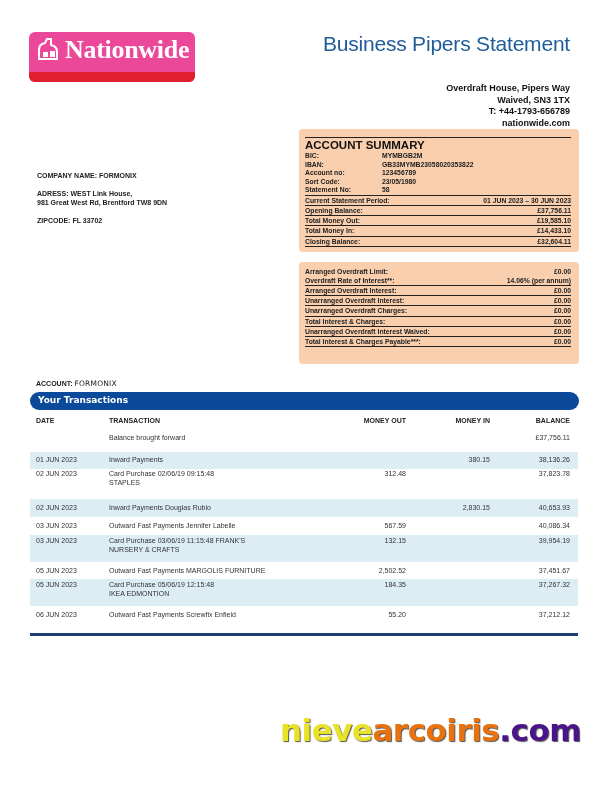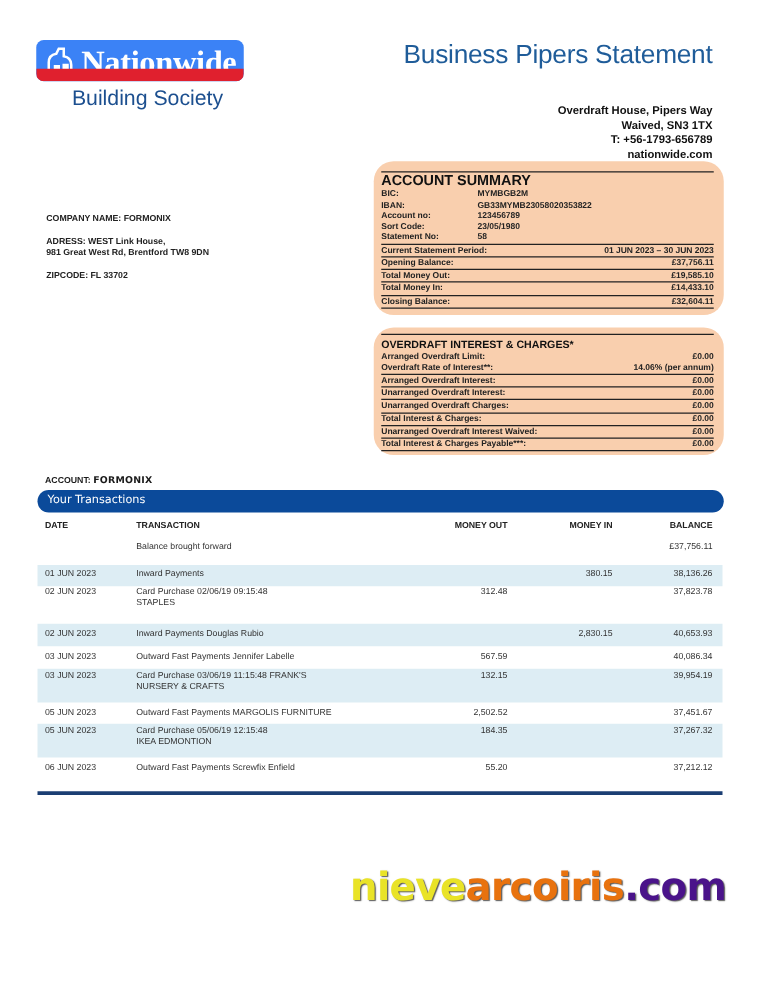--- a/index.html
+++ b/index.html
@@ -1,100 +1,99 @@
 <!DOCTYPE html>
 <html><head>
 <meta charset="utf-8">
 <style>
   * { box-sizing: border-box; margin: 0; padding: 0; }
   html, body { width: 609px; height: 788px; background: #ffffff; overflow: hidden; }
   body { position: relative; font-family: "Liberation Sans", sans-serif; color: #1a1a1a; }
 
   
   .logo { position: absolute; left: 29px; top: 32px; width: 166px; }
-  .logo-box { height: 33px; background: #3b82f6; border-radius: 6px; position: relative; overflow: hidden; }
+  .logo-box { height: 50px; background: #ec4899; border-radius: 6px; position: relative; overflow: hidden; }
   .logo-red { position: absolute; left: 0; right: 0; bottom: 0; height: 10px; background: #e0202e; }
   .logo-emblem { position: absolute; left: 6px; top: 5px; width: 28px; height: 26px; }
   .logo-name { position: absolute; left: 36px; top: 3px; font-family: "Liberation Serif", serif; font-weight: bold; font-size: 26px; color: #ffffff; letter-spacing: -0.3px; }
   .logo-sub { margin-top: 4px; text-align: center; font-size: 17px; color: #1c4f8f; padding-left: 12px; }
 
   
   .doc-title { position: absolute; right: 39px; top: 32px; font-size: 21px; color: #1f5c99; letter-spacing: -0.2px; }
   .bank-address { position: absolute; right: 39px; top: 83px; text-align: right; font-size: 9px; font-weight: bold; line-height: 11.5px; color: #111; }
 
   
   .customer { position: absolute; left: 37px; top: 171px; font-size: 7px; font-weight: bold; color: #222; }
   .customer p { margin-bottom: 9px; line-height: 9px; }
 
   
-  .peach-box { position: absolute; left: 299px; width: 280px; background: #f9cfae; border-radius: 16px; }
+  .peach-box { position: absolute; left: 299px; width: 280px; background: #f9cfae; border-radius: 4px; }
   .summary { top: 129px; height: 123px; }
   .overdraft { top: 262px; height: 102px; }
   .box-inner { position: absolute; left: 6px; right: 8px; }
   .summary .box-inner { top: 8px; }
   .overdraft .box-inner { top: 5px; }
   .box-heading { font-size: 11.5px; font-weight: bold; color: #111; border-top: 1px solid #222; padding-top: 1px; line-height: 13px; }
   .overdraft .box-heading { font-size: 8.5px; padding-top: 2px; line-height: 11px; }
   .kv { display: flex; font-size: 6.8px; font-weight: bold; line-height: 8.5px; color: #222; }
   .kv .k { width: 77px; }
   .line-row { display: flex; justify-content: space-between; font-size: 6.8px; font-weight: bold; border-top: 1px solid #222; line-height: 9.3px; color: #222; }
   .line-row.last { border-bottom: 1px solid #222; }
   .plain-row { display: flex; justify-content: space-between; font-size: 6.8px; font-weight: bold; line-height: 9px; color: #222; }
   .overdraft .line-row { line-height: 9.2px; }
 
   
   .account-label { position: absolute; left: 36px; top: 379px; font-size: 7px; font-weight: bold; }
-  .account-label .acct-name { font-family: "DejaVu Sans", sans-serif; font-weight: 700; font-size: 7.5px; letter-spacing: 0.2px; }
+  .account-label .acct-name { font-family: "DejaVu Sans", sans-serif; font-weight: 400; font-size: 7.5px; letter-spacing: 0.2px; }
 
   
   .banner { position: absolute; left: 30px; top: 392px; width: 549px; height: 18px; background: #0b4a9a; border-radius: 9px; }
-  .banner span { position: absolute; left: 8px; top: 3px; font-family: "DejaVu Sans", sans-serif; font-weight: normal; font-size: 9px; color: #fff; }
+  .banner span { position: absolute; left: 8px; top: 3px; font-family: "DejaVu Sans", sans-serif; font-weight: bold; font-size: 9px; color: #fff; }
 
   
   .table { position: absolute; left: 30px; top: 412px; width: 548px; }
   .thead { position: relative; height: 18px; font-size: 7px; font-weight: bold; color: #222; }
   .thead span { position: absolute; top: 5px; }
   .row { position: relative; font-size: 7px; color: #333; }
   .row.alt { background: #ddedf4; }
   .row span { position: absolute; top: 4px; line-height: 8.5px; }
   .c-date { left: 6px; }
   .c-tx { left: 79px; }
   .c-out { right: 172px; text-align: right; }
   .c-in { right: 88px; text-align: right; }
   .c-bal { right: 8px; text-align: right; }
   .table-end { position: absolute; left: 30px; top: 633px; width: 548px; height: 3px; background: #1b3e73; }
 
   
-  .watermark { position: absolute; left: 280px; top: 692px; font-family: "DejaVu Sans", sans-serif; font-weight: 900; font-size: 31px; letter-spacing: -0.5px; text-shadow: 1px 1px 1px #555; }
+  .watermark { position: absolute; left: 280px; top: 712px; font-family: "DejaVu Sans", sans-serif; font-weight: 900; font-size: 31px; letter-spacing: -0.5px; text-shadow: 1px 1px 1px #555; }
   .wm-1 { color: #e9e327; }
   .wm-2 { color: #e8720e; }
   .wm-3 { color: #4a138a; }
 </style>
 </head>
 <body>
 
 <div class="logo">
   <div class="logo-box">
     <svg class="logo-emblem" viewBox="0 0 28 26">
       <path d="M4 22 L4 13 Q4 7 10 6 L12 2 L16 2 L16 8 Q22 9 22 15 L22 22 Z" fill="none" stroke="#fff" stroke-width="2"></path>
       <rect x="8" y="15" width="5" height="5" fill="#fff"></rect>
       <rect x="15" y="14" width="5" height="6" fill="#fff"></rect>
     </svg>
     <span class="logo-name">Nationwide</span>
     <div class="logo-red"></div>
   </div>
-  <div class="logo-sub">Building Society</div>
 </div>
 
 <div class="doc-title">Business Pipers Statement</div>
 
 <div class="bank-address">
   <div>Overdraft House, Pipers Way</div>
   <div>Waived, SN3 1TX</div>
-  <div>T:  +56-1793-656789</div>
+  <div>T:  +44-1793-656789</div>
   <div>nationwide.com</div>
 </div>
 
 <div class="customer">
   <p>COMPANY NAME: FORMONIX</p>
   <p>
     <span>ADRESS: WEST Link House,</span><br>
     <span>981 Great West Rd, Brentford TW8 9DN</span>
   </p>
   <p>ZIPCODE: FL 33702</p>
@@ -141,21 +140,20 @@
       </div>
     <div class="line-row last">
         <span>Closing Balance:</span>
         <span>£32,604.11</span>
       </div>
   </div>
 </div>
 
 <div class="peach-box overdraft">
   <div class="box-inner">
-    <div class="box-heading">OVERDRAFT INTEREST &amp; CHARGES*</div>
     <div class="plain-row">
         <span>Arranged Overdraft Limit:</span>
         <span>£0.00</span>
       </div>
     <div class="plain-row">
         <span>Overdraft Rate of Interest**:</span>
         <span>14.06% (per annum)</span>
       </div>
     <div class="line-row">
         <span>Arranged Overdraft Interest:</span>

